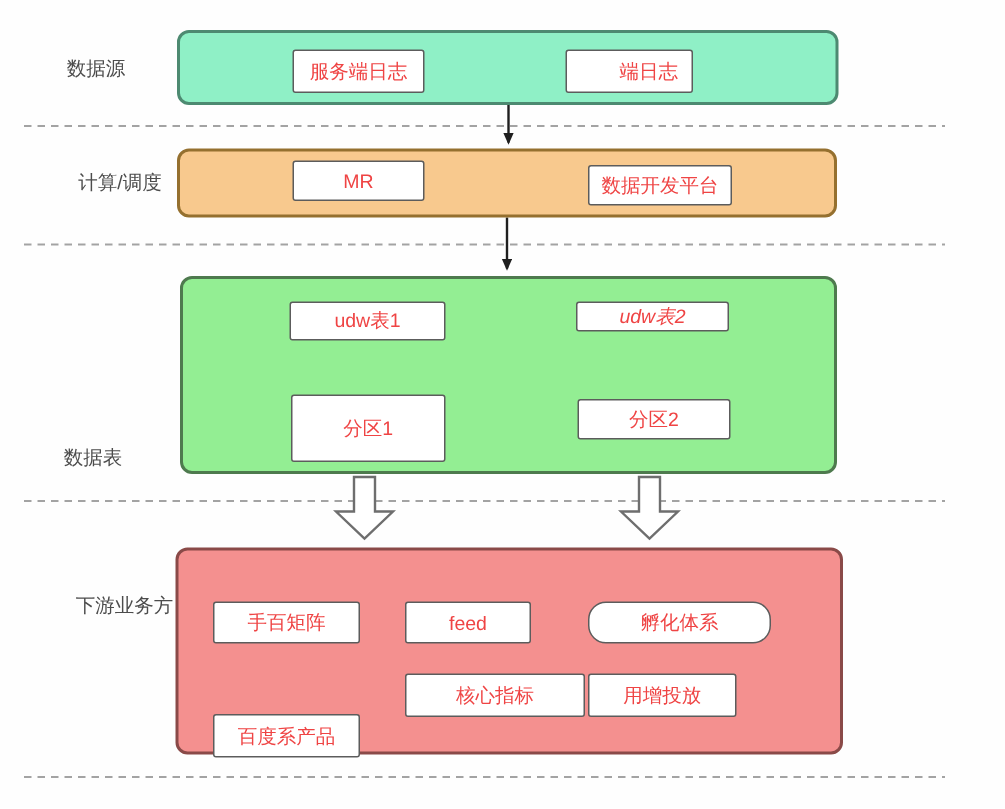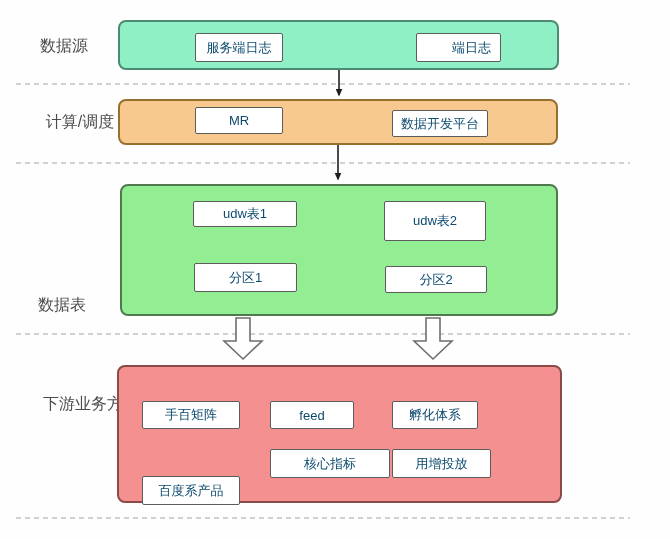--- a/index.html
+++ b/index.html
@@ -20,28 +20,28 @@
     border-radius:8px;
     box-sizing:border-box;
   }
   .node{
     position:absolute;
     background:#ffffff;
     border:1px solid #5c5c5c;
     border-radius:2px;
     box-sizing:border-box;
     display:flex;align-items:center;justify-content:center;
-    font-size:13px;color:#0c4a6e;
+    font-size:13px;color:#ef4444;
     cursor:default;
     white-space:nowrap;
   }
   .rowlabel{
     position:absolute;
     transform:translate(-50%,-50%);
-    font-size:16px;color:#4c4c4c;
+    font-size:13px;color:#4c4c4c;
     white-space:nowrap;
   }
 </style>
 </head>
 <body>
 
 <div id="canvas">
 
   <svg id="arrow-layer" viewBox="0 0 670 539" xmlns="http://www.w3.org/2000/svg">
     <defs>
@@ -70,33 +70,33 @@
     <path d="M426,318 L440,318 L440,341 L452,341 L433,359 L414,341 L426,341 Z" fill="#ffffff" stroke="#6e6e6e" stroke-width="1.6"></path>
   </svg>
 
   <div class="rowlabel" style="left:64px;top:46px;">数据源</div>
   <div class="rowlabel" style="left:80px;top:122px;">计算/调度</div>
   <div class="rowlabel" style="left:62px;top:265px;margin-top:40px;">数据表</div>
   <div class="rowlabel" style="left:69px;top:404px;margin-left:14px;">下游业务方</div>
 
   <div class="group" style="left: 118px; top: 20px; width: 441px; height: 50px; background-color: rgb(143, 240, 198); border-color: rgb(77, 138, 113);"></div>
   <div class="node" style="left:195px;top:33px;width:88px;height:29px;">服务端日志</div>
-  <div class="node" style="left:416px;top:33px;width:85px;height:29px;padding-left:26px;">端日志</div>
+  <div class="node" style="left:377px;top:33px;width:85px;height:29px;padding-left:26px;">端日志</div>
 
   <div class="group" style="left: 118px; top: 99px; width: 440px; height: 46px; background-color: rgb(248, 201, 142); border-color: rgb(149, 112, 47);"></div>
   <div class="node" style="left:195px;top:107px;width:88px;height:27px;">MR</div>
   <div class="node" style="left:392px;top:110px;width:96px;height:27px;">数据开发平台</div>
 
   <div class="group" style="left: 120px; top: 184px; width: 438px; height: 132px; background-color: rgb(147, 238, 147); border-color: rgb(78, 122, 78);"></div>
   <div class="node" style="left:193px;top:201px;width:104px;height:26px;">udw表1</div>
-  <div class="node" style="left:384px;top:201px;width:102px;height:40px;">udw表2</div>
-  <div class="node" style="left:194px;top:263px;width:103px;height:29px;">分区1</div>
+  <div class="node" style="left:384px;top:201px;width:102px;height:20px;font-style:italic;">udw表2</div>
+  <div class="node" style="left:194px;top:263px;width:103px;height:45px;">分区1</div>
   <div class="node" style="left:385px;top:266px;width:102px;height:27px;">分区2</div>
 
   <div class="group" style="left: 117px; top: 365px; width: 445px; height: 138px; background-color: rgb(244, 144, 143); border-color: rgb(138, 74, 72);"></div>
   <div class="node" style="left:142px;top:401px;width:98px;height:28px;">手百矩阵</div>
   <div class="node" style="left:270px;top:401px;width:84px;height:28px;">feed</div>
-  <div class="node" style="left:392px;top:401px;width:86px;height:28px;">孵化体系</div>
+  <div class="node" style="left:392px;top:401px;width:122px;height:28px;border-radius:12px;">孵化体系</div>
   <div class="node" style="left:142px;top:476px;width:98px;height:29px;">百度系产品</div>
   <div class="node" style="left:270px;top:449px;width:120px;height:29px;">核心指标</div>
   <div class="node" style="left:392px;top:449px;width:99px;height:29px;">用增投放</div>
 
 </div>
 
 </body></html>

